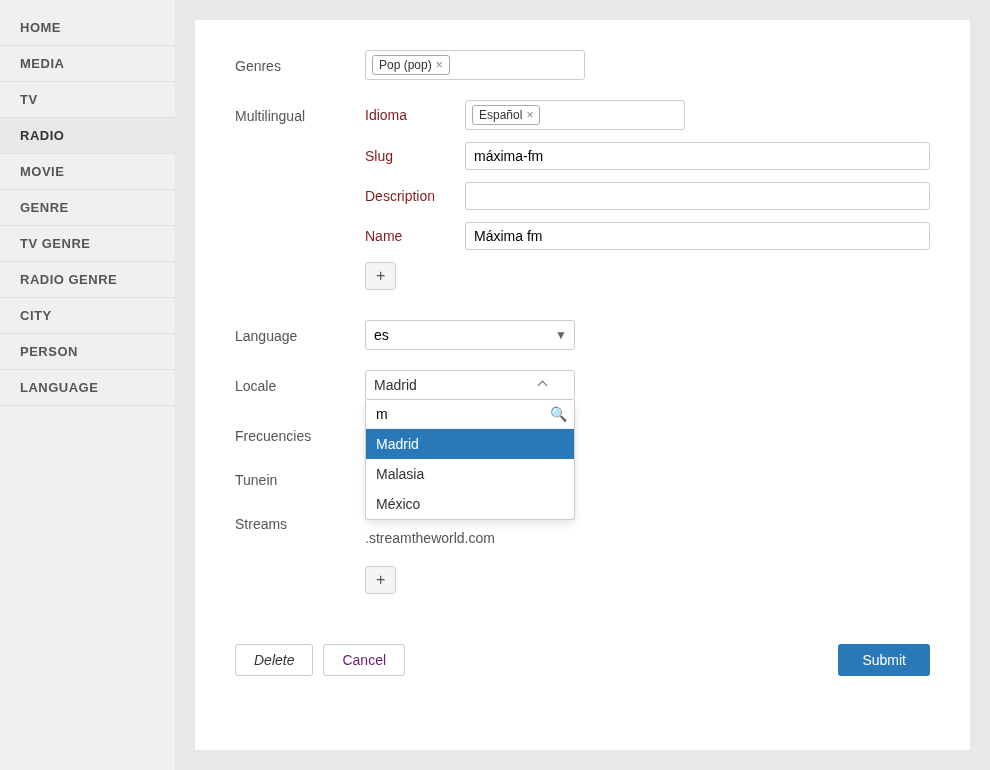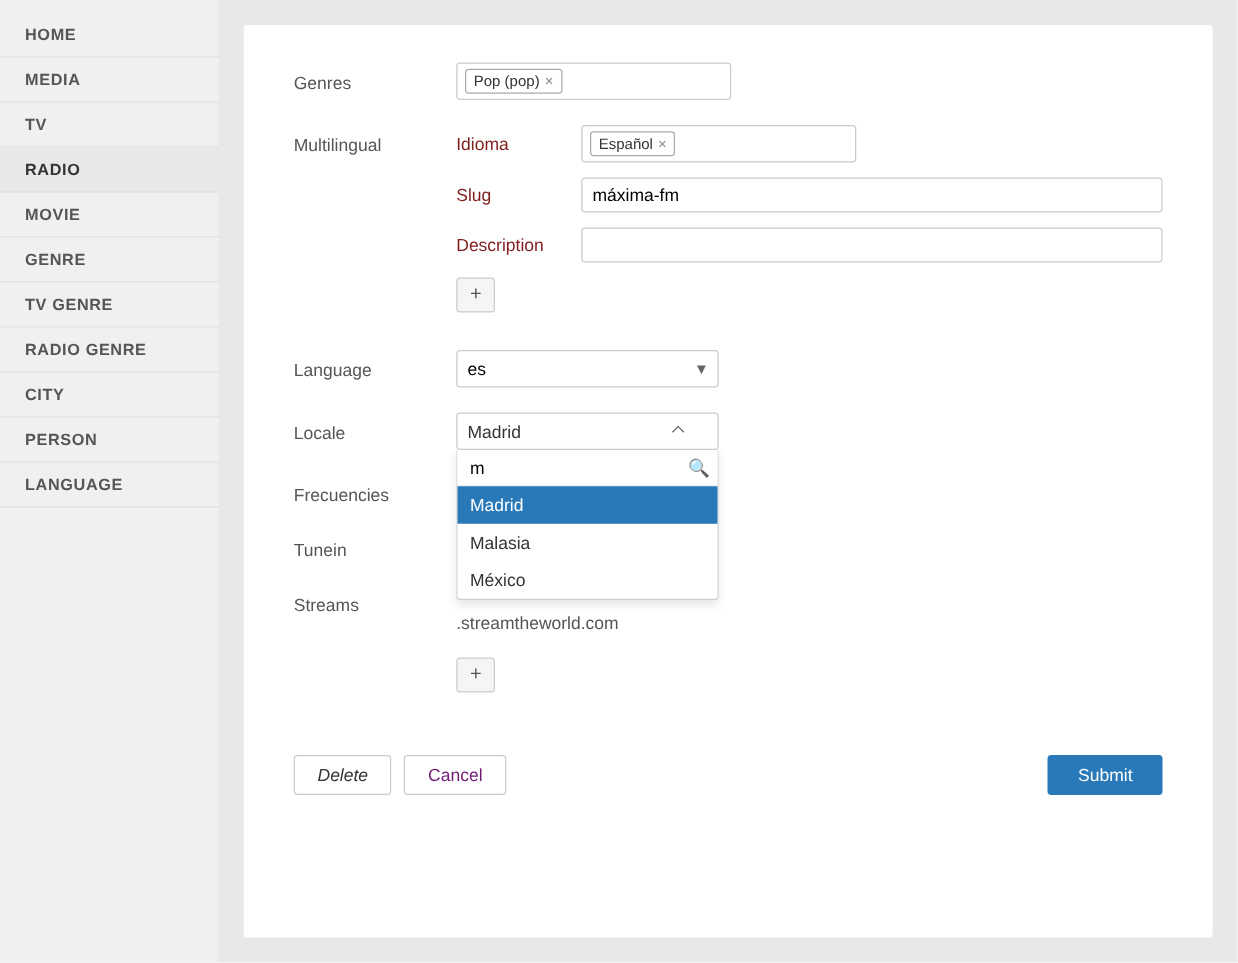--- a/index.html
+++ b/index.html
@@ -334,20 +334,26 @@
         </div>
       </div>
 
       <div class="multi-row">
         <div class="multi-row-label">Description</div>
         <div class="multi-row-input">
           <input type="text" style="">
         </div>
       </div>
 
+      <div class="multi-row">
+        <div class="multi-row-label">Name</div>
+        <div class="multi-row-input">
+          <input type="text" value="Máxima fm" style="">
+        </div>
+      </div>
 
       <div class="row-spacer">
         <button class="plus-btn">+</button>
       </div>
 
     </div>
   </div>
 
   <div class="form-section">
     <div class="form-section-label">Language</div>

